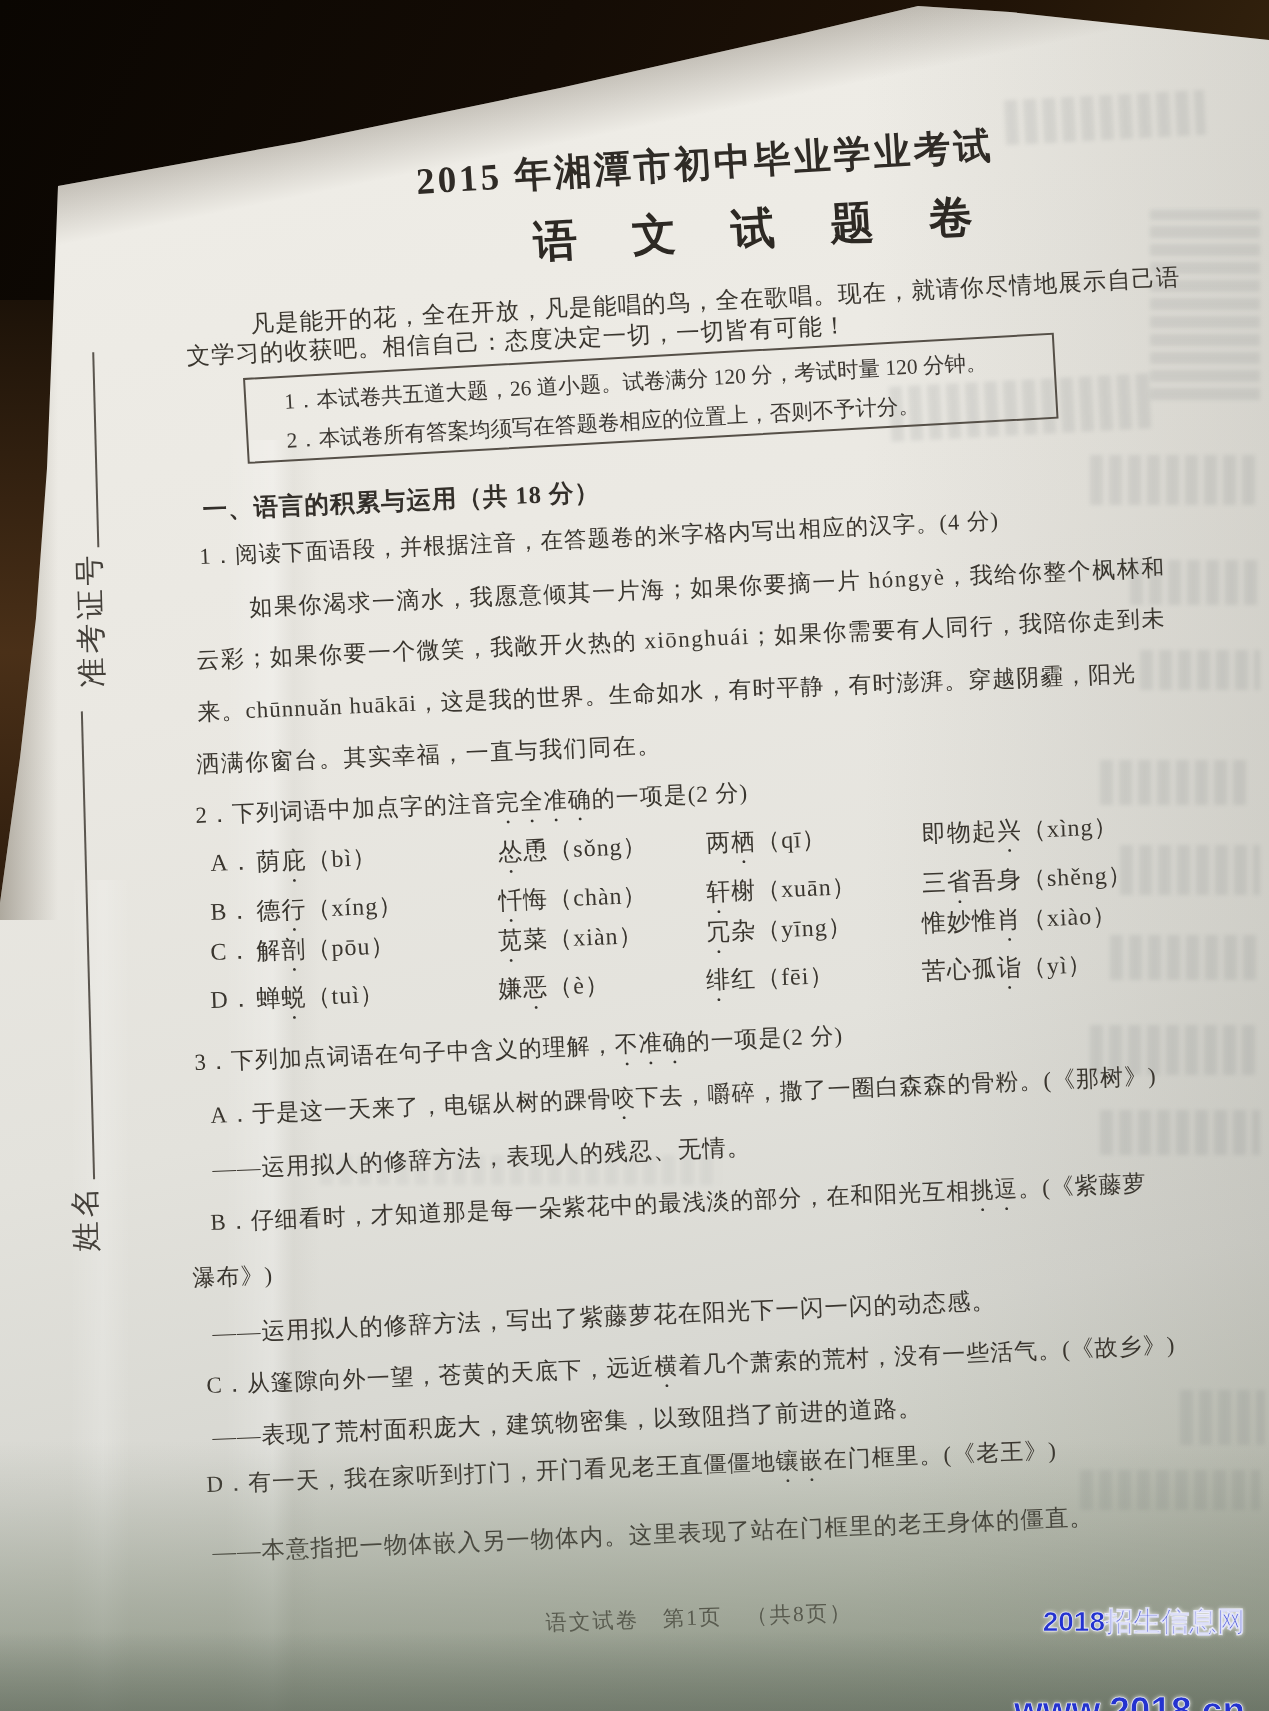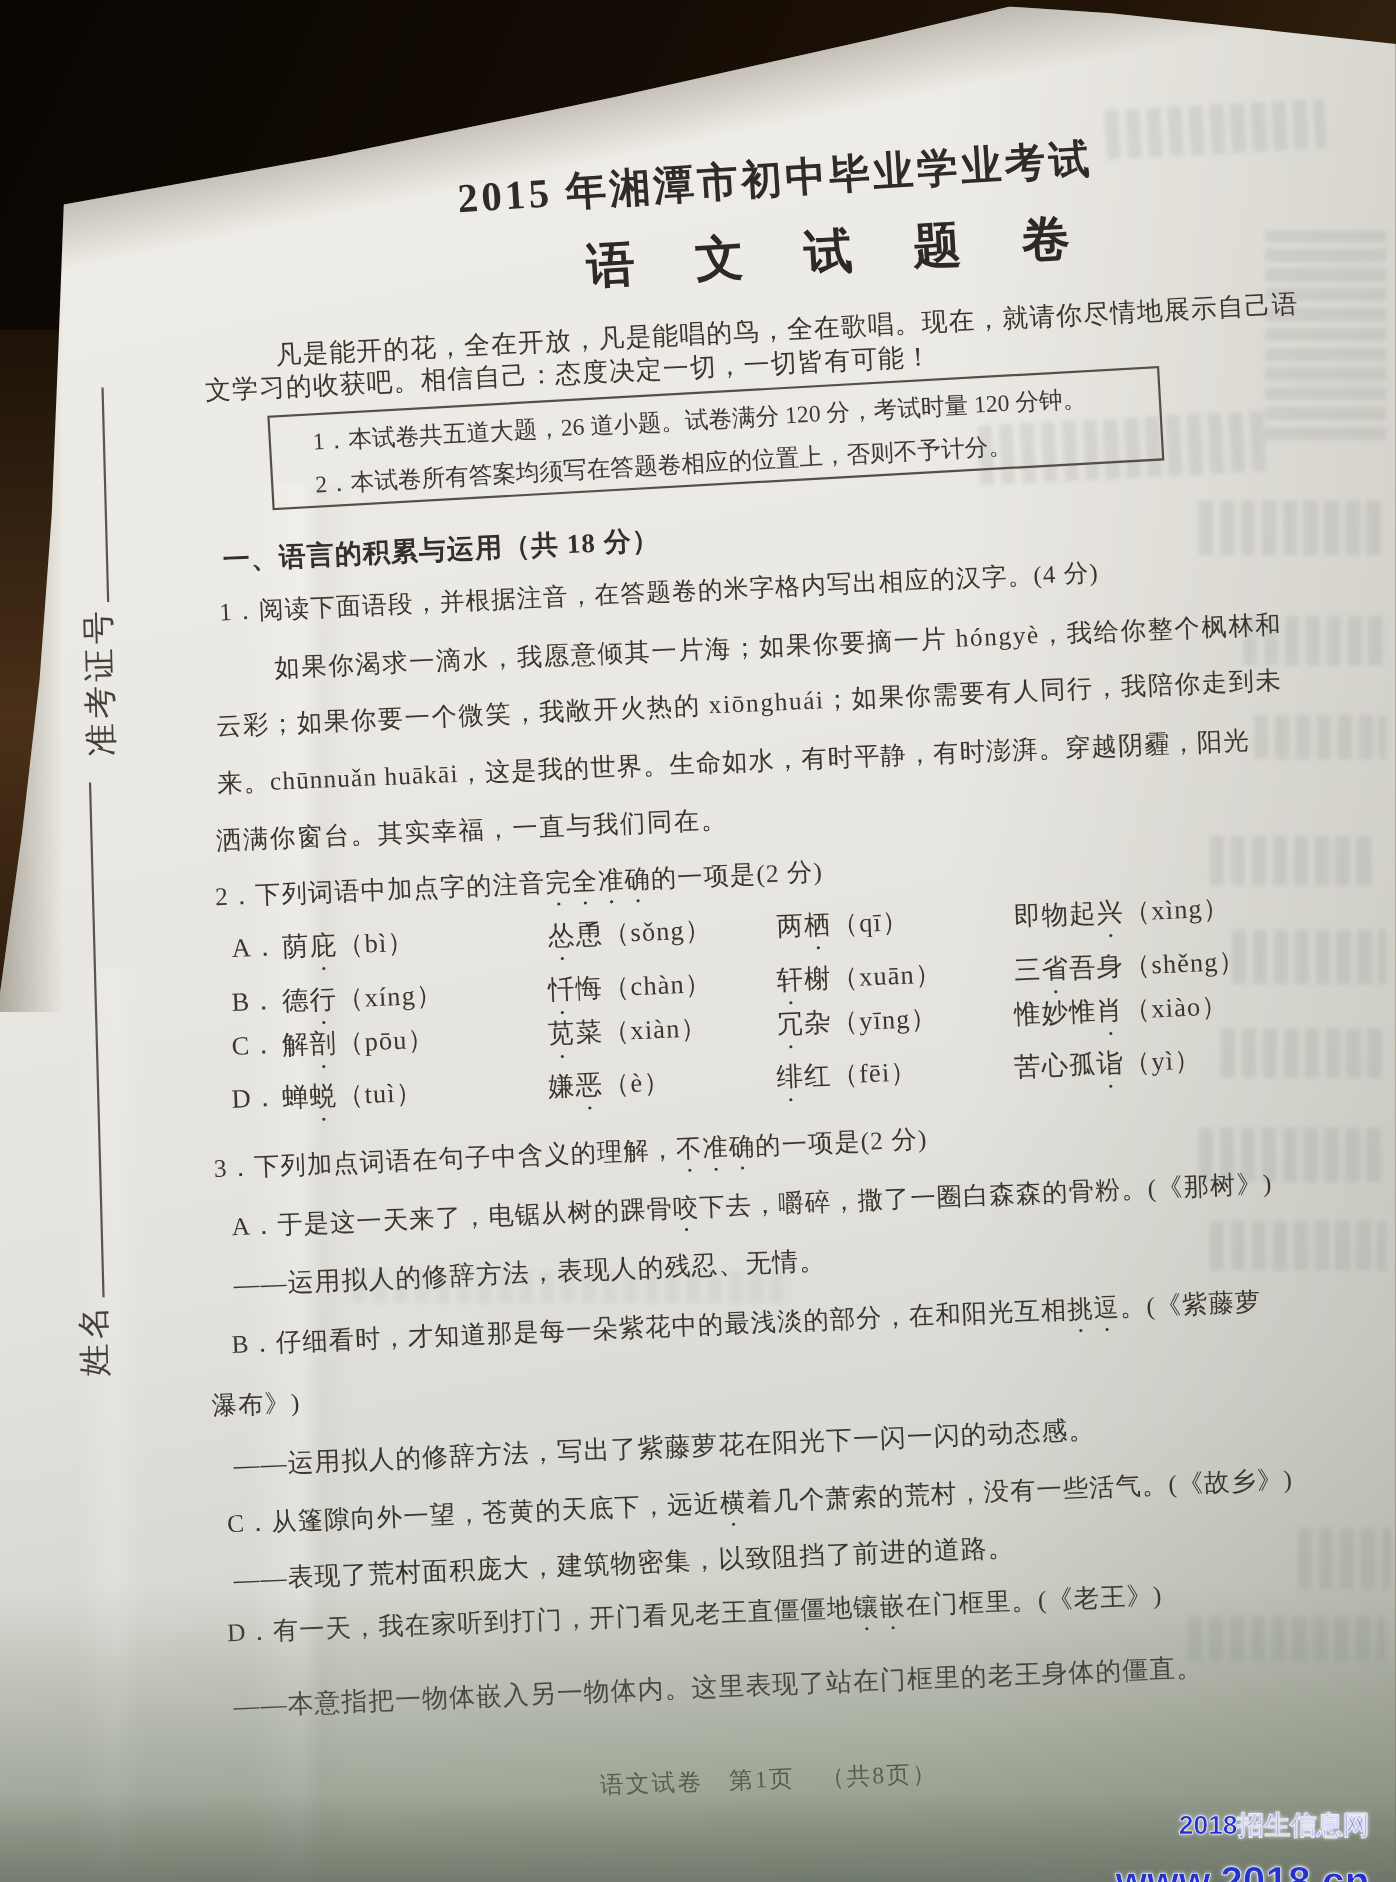--- a/index.html
+++ b/index.html
@@ -159,16 +159,16 @@
     </div>
     <div class="sidelabel" style="left:66px;top:1252px;">
       <span>姓名</span><span class="blank" style="width:468px;"></span>
     </div>
 
     <div class="tl" style="left:545px;top:1612px;font-size:21.5px;letter-spacing:2px;transform:rotate(-2deg);color:#403c35;">语文试卷　第1页　（共8页）</div>
 
     <div class="bottom-shade"></div>
     <div class="bottom-shade2"></div>
 
-    <div class="wm" style="top:1648px;font-size:24px;">2018招生信息网</div>
+    <div class="wm" style="top:1608px;font-size:28px;">2018招生信息网</div>
     <div class="wm" style="top:1692px;font-size:37px;">www.2018.cn</div>
   </div>
 </div>
 
 </body></html>

